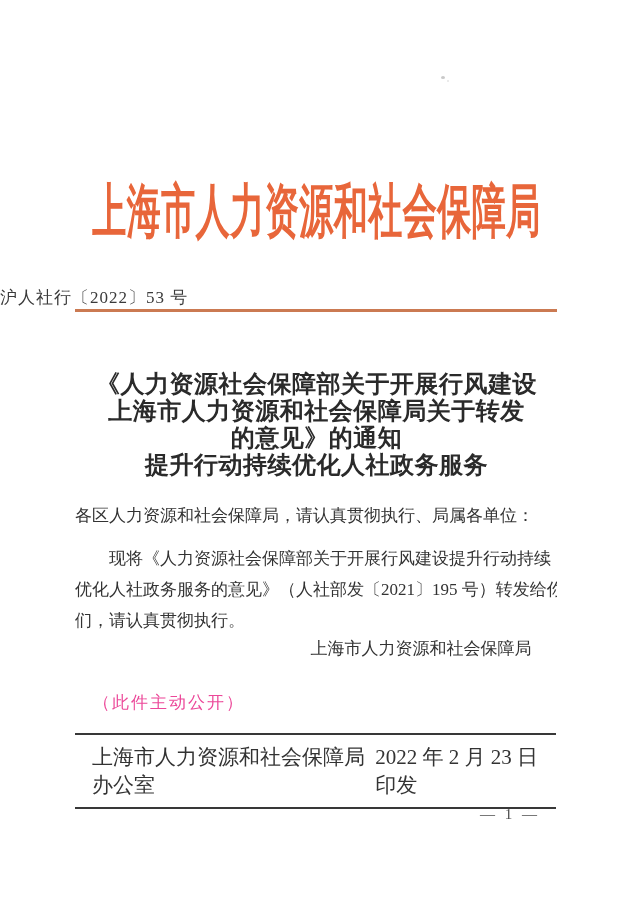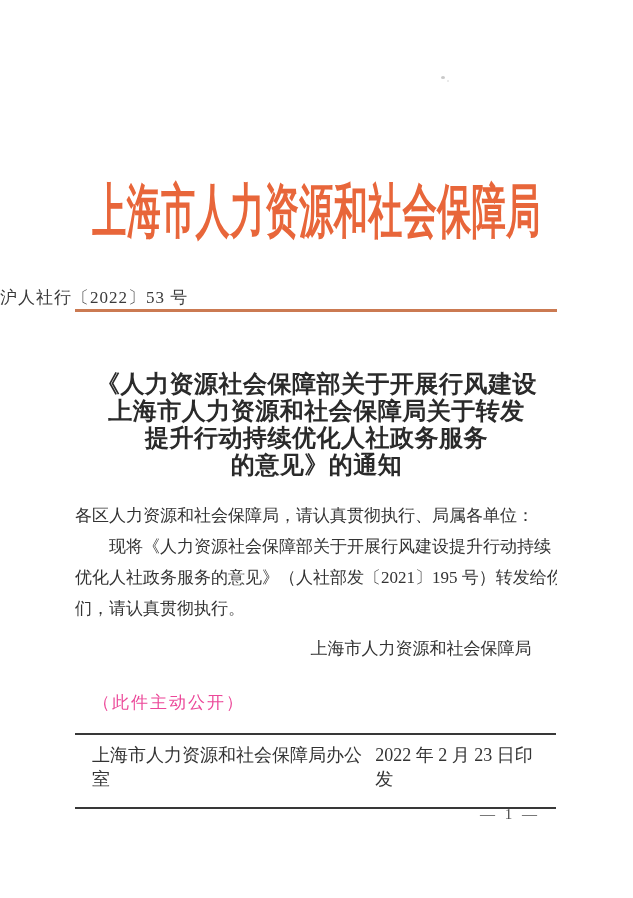--- a/index.html
+++ b/index.html
@@ -61,21 +61,21 @@
   }
   .body-block {
     position: absolute;
     top: 500px;
     left: 75px;
     width: 492px;
     font-size: 17px;
     line-height: 31px;
     color: #333333;
   }
-  .indent-2em { text-indent: 2em; }
+  .indent-2em { text-indent: 2em; margin-top: 12px; }
   .signature-block {
     position: absolute;
     top: 634px;
     left: 302px;
     width: 238px;
     text-align: center;
     font-size: 17px;
     line-height: 30px;
     color: #333333;
   }
@@ -91,22 +91,22 @@
     position: absolute;
     top: 733px;
     left: 75px;
     width: 481px;
     box-sizing: border-box;
     border-top: 2.5px solid #383838;
     border-bottom: 2.5px solid #383838;
     display: flex;
     justify-content: space-between;
     align-items: center;
-    padding: 8px 8px 16px 17px;
-    font-size: 18px;
+    padding: 8px 8px 8px 17px;
+    font-size: 21px;
     color: #333333;
   }
   .page-number {
     position: absolute;
     top: 806px;
     left: 470px;
     width: 80px;
     text-align: center;
     font-size: 15px;
     color: #4a4a4a;
@@ -128,22 +128,22 @@
 
   <div class="masthead">上海市人力资源和社会保障局</div>
 
   <div class="doc-number">沪人社行〔2022〕53 号</div>
 
   <div class="orange-rule"></div>
 
   <div class="notice-title">
     <div>《人力资源社会保障部关于开展行风建设</div>
     <div>上海市人力资源和社会保障局关于转发</div>
+    <div>的意见》的通知</div>
     <div>提升行动持续优化人社政务服务</div>
-    <div>的意见》的通知</div>
   </div>
 
   <div class="body-block">
     <div>各区人力资源和社会保障局，请认真贯彻执行、局属各单位：</div>
     <div class="indent-2em">现将《人力资源社会保障部关于开展行风建设提升行动持续</div>
     <div>优化人社政务服务的意见》（人社部发〔2021〕195 号）转发给你</div>
     <div>们，请认真贯彻执行。</div>
   </div>
 
   <div class="signature-block">

